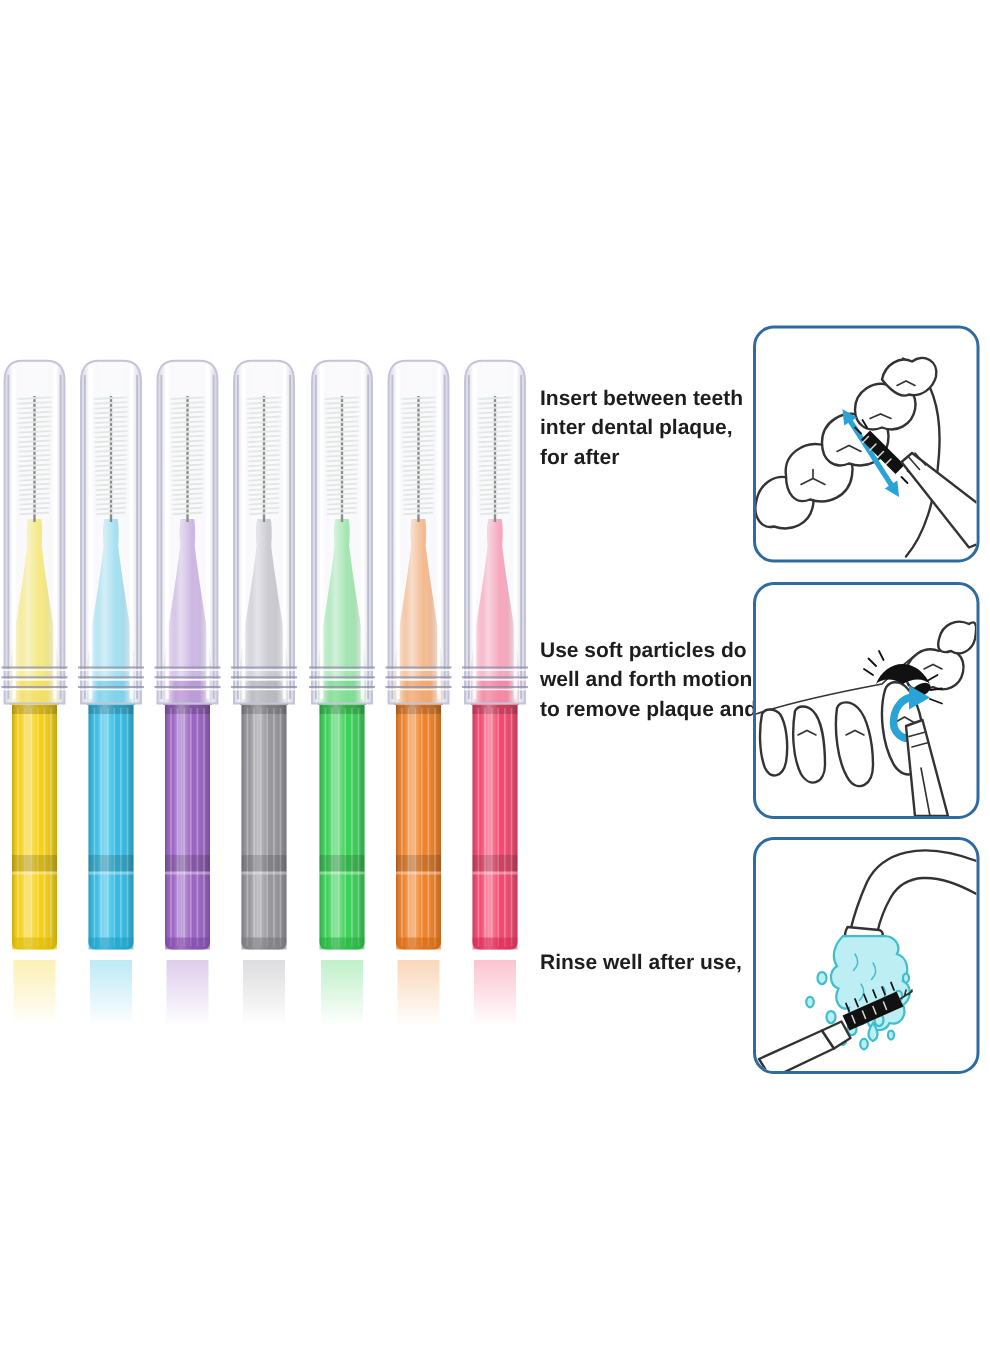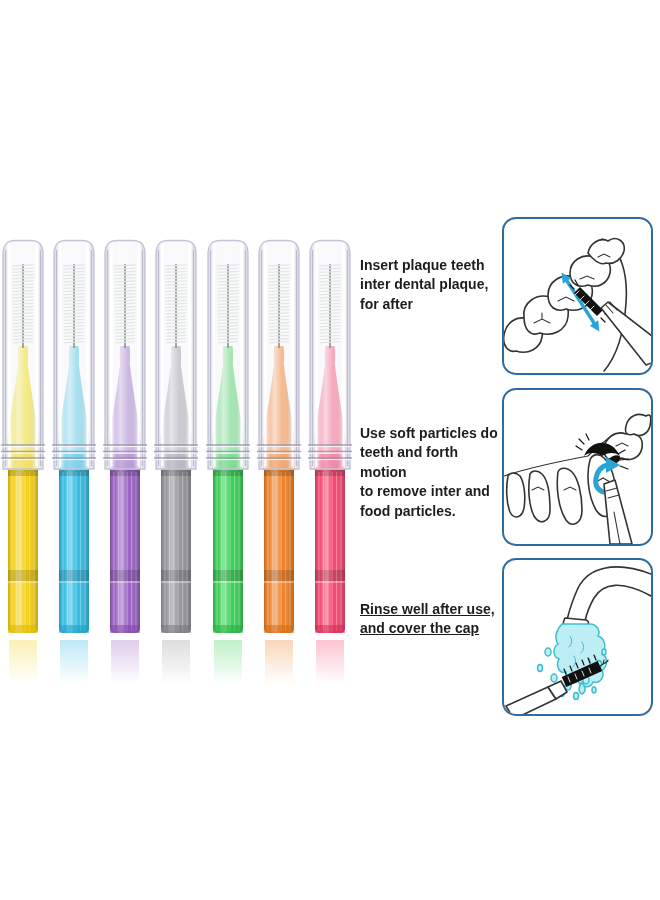--- a/index.html
+++ b/index.html
@@ -6,21 +6,21 @@
   .stage{position:relative;width:660px;height:900px;background:#fff;overflow:hidden;
          font-family:"Liberation Sans", sans-serif;}
   .brushes{position:absolute;left:0;top:0;width:360px;height:900px;}
   .brush{position:absolute;top:238px;width:52px;height:450px;}
   .brush svg{display:block;}
   .caption{position:absolute;left:360px;width:146px;
            font-size:14px;line-height:19.4px;font-weight:bold;color:var(--txt,#1d1d1d);
            letter-spacing:0px;}
   .c1{top:256px;}
   .c2{top:424px;}
-  .c3{top:600px;text-decoration:underline;}
+  .c3{top:632px;}
   .panel{position:absolute;left:502px;width:151px;height:158px;box-sizing:border-box;
          border:2px solid var(--pborder,#2f6b9e);border-radius:14px;background:#fff;overflow:hidden;}
   .p1{top:217px;} .p2{top:388px;} .p3{top:558px;}
   .panel svg{display:block;width:147px;height:154px;}
   .lineart{stroke:var(--line,#333);fill:#fff;stroke-width:1.6;stroke-linejoin:round;stroke-linecap:round;}
   .crack{stroke:var(--line,#333);fill:none;stroke-width:1.1;stroke-linecap:round;}
   .blk{fill:var(--bblack,#111);stroke:none;}
   .blkline{stroke:var(--bblack,#111);stroke-width:1.2;stroke-linecap:round;}
   .whatch{stroke:rgba(255,255,255,.85);stroke-width:1;stroke-linecap:round;}
   .arrow{fill:var(--arrow,#2aa3d6);}
@@ -604,21 +604,21 @@
   <rect x="11" y="232" width="30" height="6" fill="rgba(0,0,0,0.16)"></rect>
   <rect x="11" y="332" width="30" height="11" fill="rgba(0,0,0,0.14)"></rect>
   <rect x="11" y="343" width="30" height="2" fill="rgba(255,255,255,0.35)"></rect>
   <rect x="11" y="387" width="30" height="8" fill="rgba(212,36,78,0.5)"></rect>
   <rect x="12" y="402" width="28" height="44" fill="url(#rf6)"></rect>
   </svg>
       </div>
     </div>
 
   <div class="caption c1">
-    <div>Insert plaque teeth</div>
+    <div>Insert between teeth</div>
     <div>inter dental plaque,</div>
     <div>for after</div>
   </div>
   <div class="panel p1">
     <svg viewBox="0 0 147 154">
       <g>
         <path class="lineart" fill="none" d="M98,20 C118,30 124,56 122,84 C120,114 112,138 100,152"></path>
         <path class="lineart" d="M0,116 C2,104 12,96 24,100 C34,98 40,108 38,118 C36,130 24,136 12,132 C4,134 -2,126 0,116 Z"></path>
         <path class="lineart" d="M20,98 C18,84 32,74 46,78 C58,74 66,86 64,98 C62,112 48,118 36,114 C26,118 20,110 20,98 Z"></path>
         <path class="lineart" d="M44,76 C44,62 58,54 70,58 C82,54 90,64 88,76 C86,88 74,94 62,90 C52,94 44,88 44,76 Z"></path>
@@ -638,23 +638,22 @@
       </g>
       <g>
         <path class="lineart" d="M97,89 L104,83 L152,120 L152,142 L142,146 Z"></path>
         <path class="crack" d="M102,86 L109,94 M106,83 L113,91"></path>
       </g>
     </svg>
   </div>
 
   <div class="caption c2">
     <div>Use soft particles do</div>
-    <div>teeth and forth motion</div>
-    <div>to remove inter and</div>
-    <div>food particles.</div>
+    <div>well and forth motion</div>
+    <div>to remove plaque and</div>
   </div>
   <div class="panel p2">
     <svg viewBox="0 0 147 154">
       <g>
         <path class="crack" d="M0,86 C24,78 52,72 84,66 M84,66 C94,56 102,50 110,44"></path>
         <path class="lineart" d="M4,86 C2,96 2,112 6,122 C10,130 18,128 20,118 C22,106 20,92 16,86 C12,82 6,82 4,86 Z"></path>
         <path class="lineart" d="M26,84 C24,96 24,114 30,126 C36,136 46,132 46,120 C46,106 44,90 38,84 C34,80 28,80 26,84 Z"></path>
         <path class="lineart" d="M54,82 C52,96 54,118 62,130 C68,138 78,134 78,120 C78,104 74,88 68,82 C63,77 56,77 54,82 Z"></path>
         <path class="lineart" d="M86,70 C82,84 84,106 92,120 C100,132 112,126 112,110 C112,92 108,76 100,68 C95,63 88,64 86,70 Z"></path>
         <path class="lineart" d="M100,60 C100,48 112,40 122,44 C132,40 140,48 138,58 C136,68 126,72 118,68 C108,72 100,70 100,60 Z"></path>
@@ -672,21 +671,20 @@
       </g>
       <g>
         <path class="lineart" d="M100,94 L111,90 L128,154 L106,154 Z"></path>
         <path class="crack" d="M102,101 L113,98 M104,108 L115,105 M116,154 L110,122"></path>
       </g>
     </svg>
   </div>
 
   <div class="caption c3">
     <div>Rinse well after use,</div>
-    <div>and cover the cap</div>
   </div>
   <div class="panel p3">
     <svg viewBox="0 0 147 154">
       <g>
         <path class="lineart" fill="none" stroke-width="1.8" d="M147,14 C110,0 84,8 74,28 C70,37 66,47 63,60"></path>
         <path class="lineart" fill="none" stroke-width="1.8" d="M147,36 C118,20 99,23 90,38 C86,45 83,52 81,61"></path>
         <path class="lineart" stroke-width="1.4" d="M61,58 C58,64 59,68 64,67 L80,66 C85,66 86,61 82,60 Z"></path>
       </g>
       <g>
         <path class="water" d="M58,64 C52,70 50,78 54,84 C48,88 49,97 55,99 C51,107 56,114 62,112 C61,120 68,126 74,121 C77,128 86,129 89,122 C96,124 101,117 98,110 C104,106 104,97 98,94 C103,88 101,78 94,76 C97,70 92,64 86,64 Z"></path>

